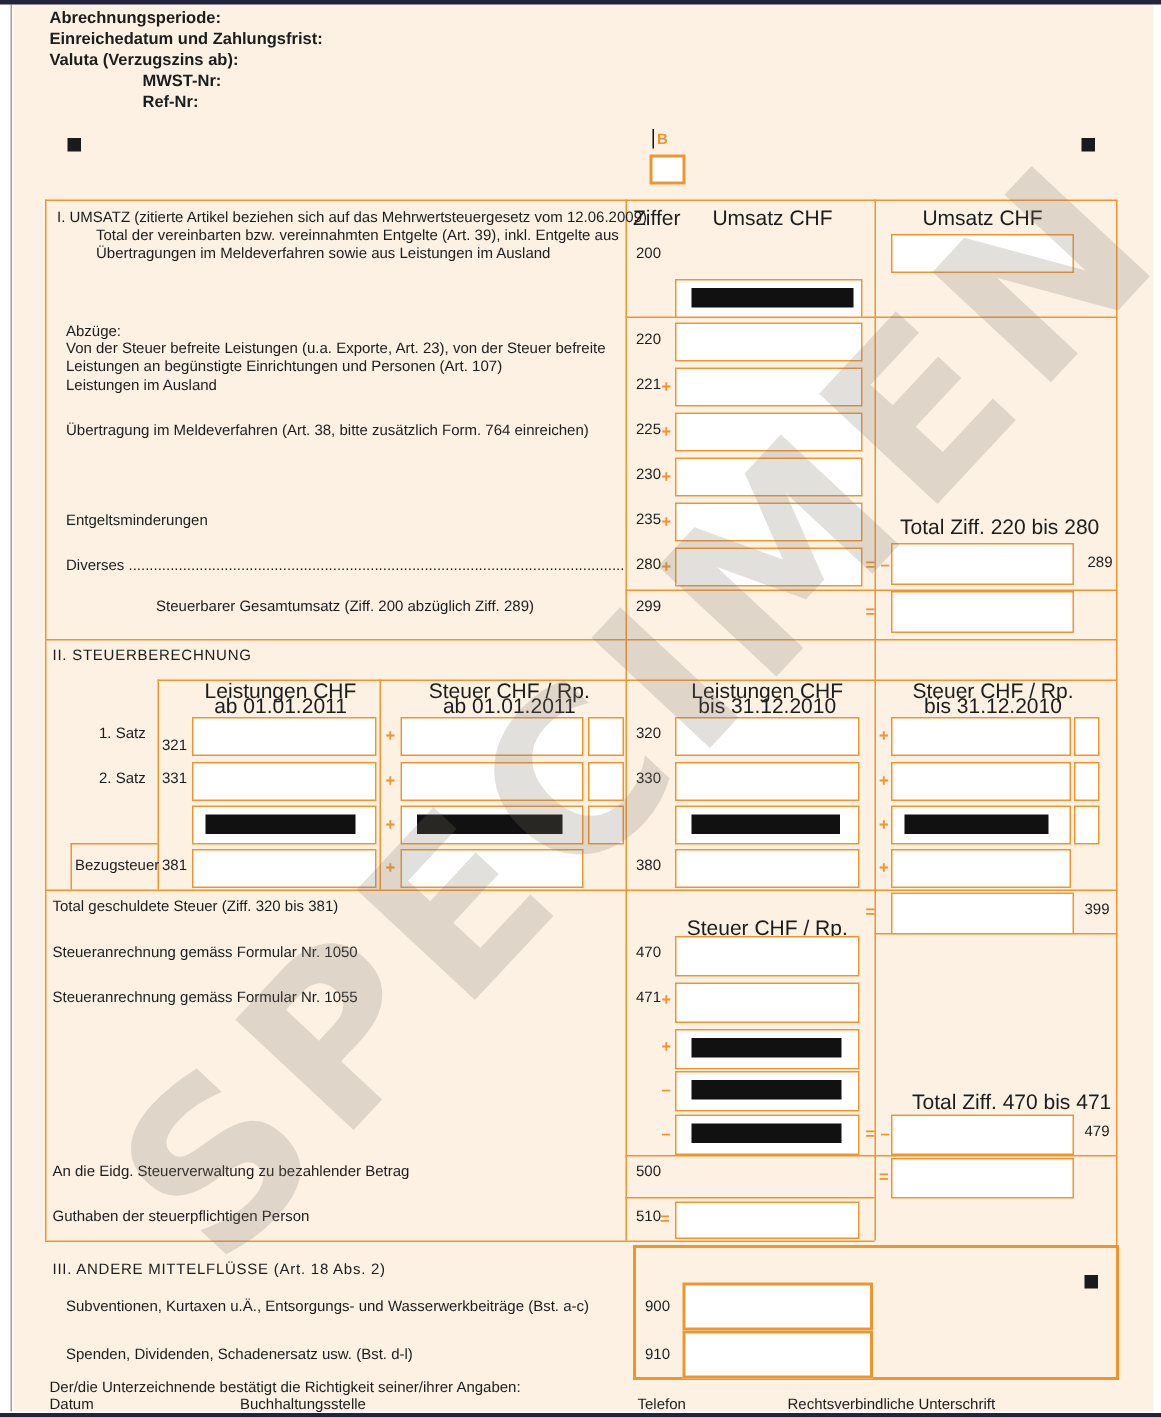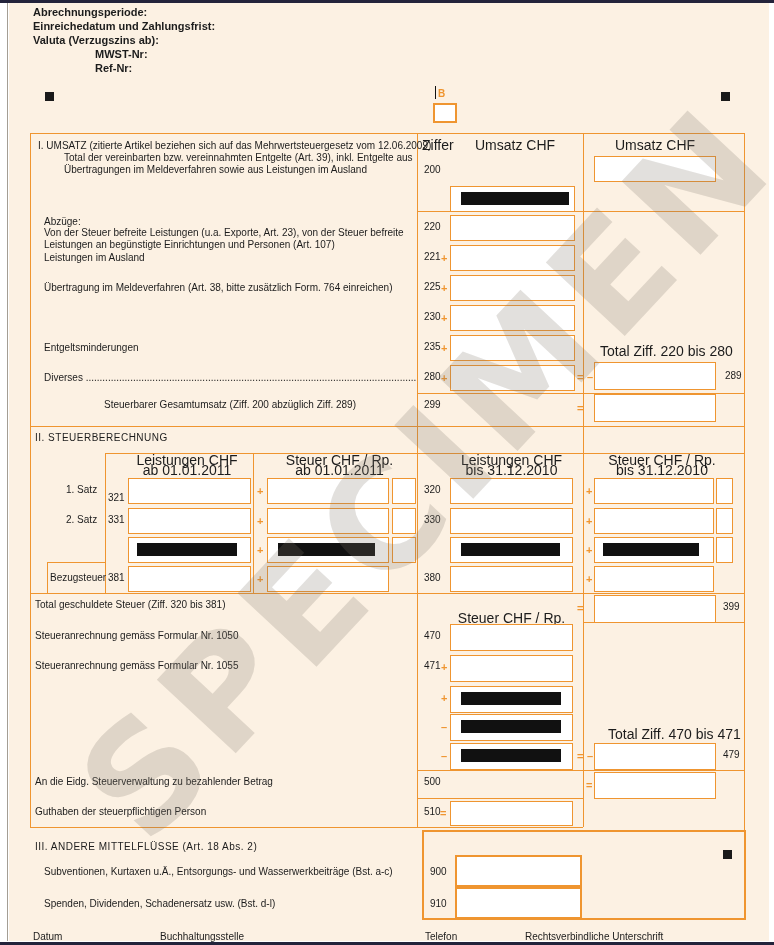--- a/index.html
+++ b/index.html
@@ -230,19 +230,20 @@
   <div class="sq" style="left:723px;top:850px;"></div>
 
   <div class="t" style="left:44px;top:866px;">Subventionen, Kurtaxen u.Ä., Entsorgungs- und Wasserwerkbeiträge (Bst. a-c)</div>
   <div class="t code" style="left:430px;top:866px;">900</div>
   <div class="box2" style="left:455px;top:855px;width:123px;height:28px;"></div>
 
   <div class="t" style="left:44px;top:898px;">Spenden, Dividenden, Schadenersatz usw. (Bst. d-l)</div>
   <div class="t code" style="left:430px;top:898px;">910</div>
   <div class="box2" style="left:455px;top:887px;width:123px;height:28px;"></div>
 
+  <div class="t" style="left:33px;top:920px;">Der/die Unterzeichnende bestätigt die Richtigkeit seiner/ihrer Angaben:</div>
   <div class="t" style="left:33px;top:931px;">Datum</div>
   <div class="t" style="left:160px;top:931px;">Buchhaltungsstelle</div>
   <div class="t" style="left:425px;top:931px;">Telefon</div>
   <div class="t" style="left:525px;top:931px;">Rechtsverbindliche Unterschrift</div>
 
   <div class="wm">SPECIMEN</div>
 </div>
 
 </body></html>

